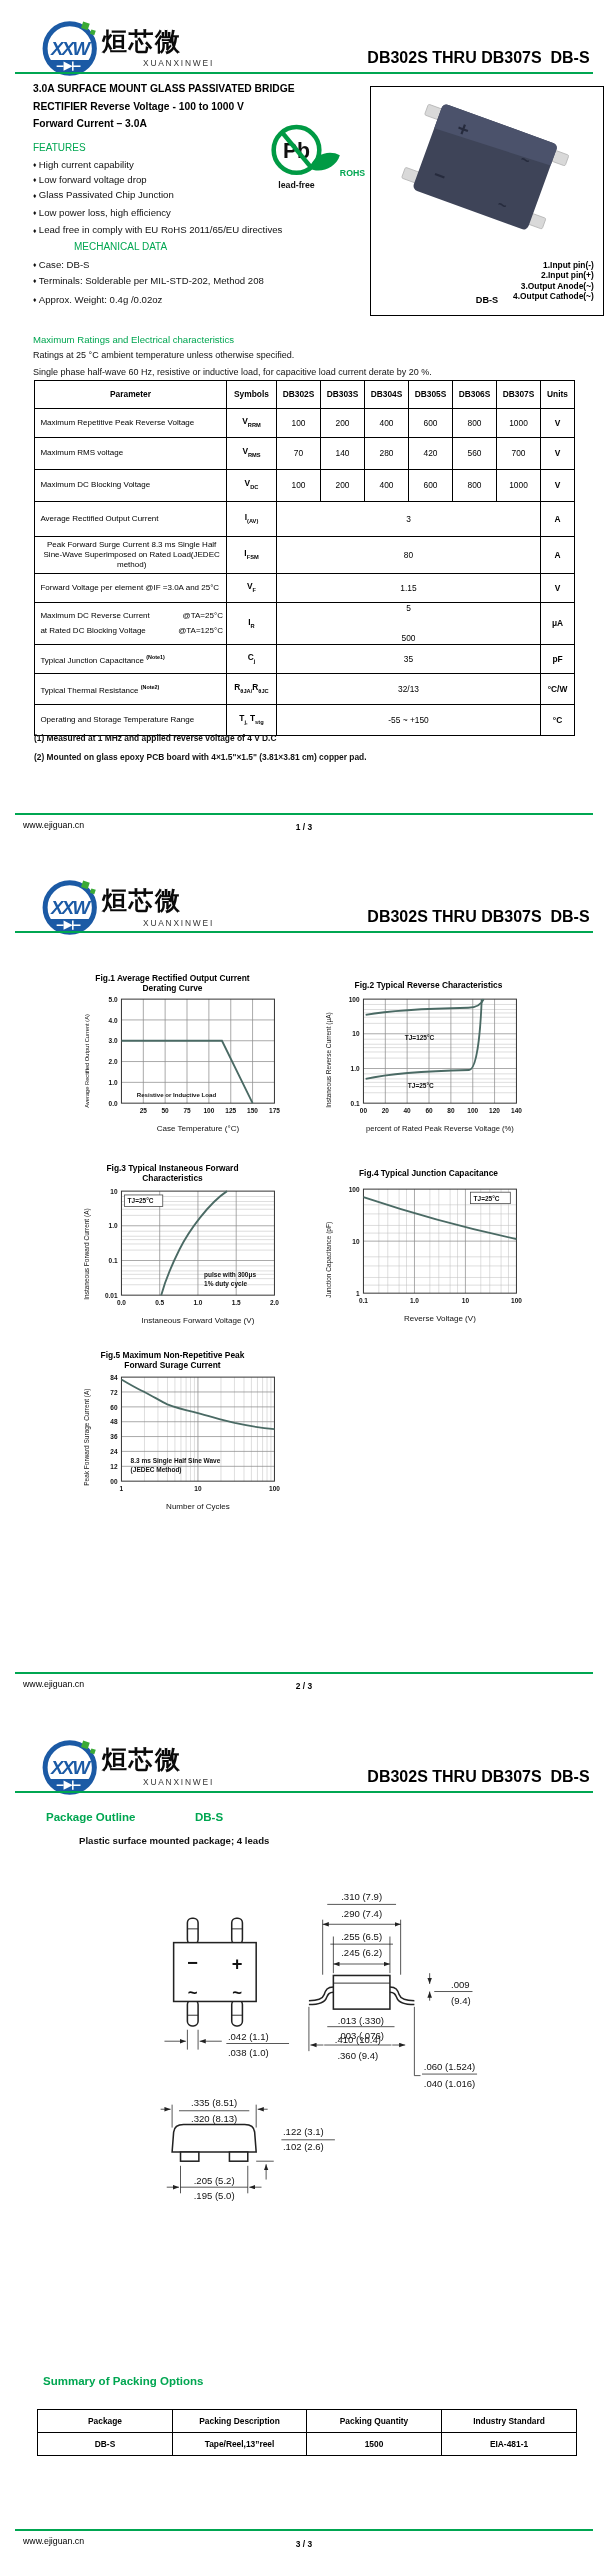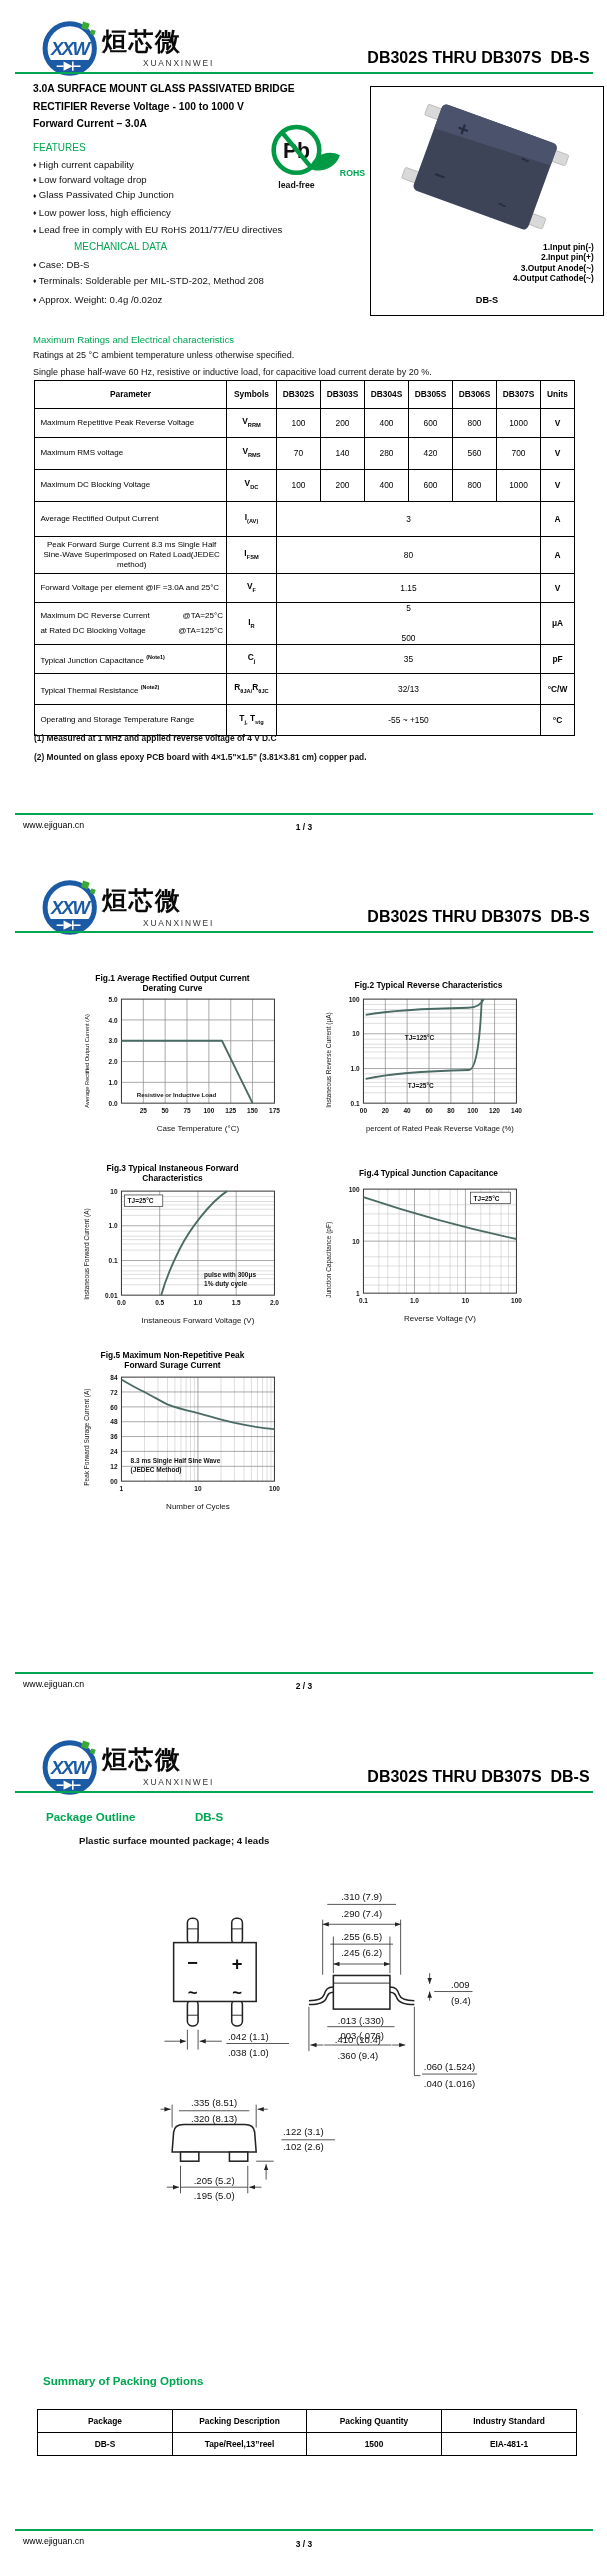--- a/index.html
+++ b/index.html
@@ -65,21 +65,21 @@
     <div>3.0A SURFACE MOUNT GLASS PASSIVATED BRIDGE</div>
     <div>RECTIFIER Reverse Voltage - 100 to 1000 V</div>
     <div>Forward Current – 3.0A</div>
   </div>
   <div class="sec-title" style="left:33px;top:142px;">FEATURES</div>
   <div class="feat" style="left:33px;top:157px;">
     <div class="row"><span class="bullet">♦</span><span>High current capability</span></div>
     <div class="row"><span class="bullet">♦</span><span>Low forward voltage drop</span></div>
     <div class="row"><span class="bullet">♦</span><span>Glass Passivated Chip Junction</span></div>
     <div class="row" style="margin-top:2.3px;"><span class="bullet">♦</span><span>Low power loss, high efficiency</span></div>
-    <div class="row" style="margin-top:2.3px;"><span class="bullet">♦</span><span>Lead free in comply with EU RoHS 2011/77/EU directives</span></div>
+    <div class="row" style="margin-top:2.3px;"><span class="bullet">♦</span><span>Lead free in comply with EU RoHS 2011/65/EU directives</span></div>
   </div>
   <div class="sec-title" style="left:41px;top:241px;padding-left:33px;">MECHANICAL DATA</div>
   <div class="feat" style="left:33px;top:257px;line-height:16px;">
     <div class="row"><span class="bullet">♦</span><span>Case: DB-S</span></div>
     <div class="row"><span class="bullet">♦</span><span>Terminals: Solderable per MIL-STD-202,  Method 208</span></div>
     <div class="row" style="margin-top:2.3px;"><span class="bullet">♦</span><span>Approx. Weight: 0.4g /0.02oz</span></div>
   </div>
 
   <svg class="abs" style="left:266px;top:121px;" width="99" height="73" viewBox="0 0 130 96">
     <circle cx="40" cy="38" r="30" fill="none" stroke="#009a44" stroke-width="6"></circle>
@@ -100,21 +100,21 @@
         <rect x="-80" y="-60" width="160" height="120" rx="7" fill="#3e4458"></rect>
         <path d="M-80,-53 q0,-7 7,-7 l146,0 q7,0 7,7 l0,22 -160,6 Z" fill="#4b526b"></path>
         <g fill="#262b3d" font-size="26" font-weight="bold">
           <text x="-44" y="-28" text-anchor="middle">+</text>
           <text x="-52" y="40" text-anchor="middle">−</text>
           <text x="46" y="-20" text-anchor="middle" font-size="20">~</text>
           <text x="38" y="46" text-anchor="middle" font-size="20">~</text>
         </g>
       </g>
     </svg>
-    <div class="pins" style="top:155px;">
+    <div class="pins" style="top:173px;">
       <div>1.Input pin(-)</div>
       <div>2.Input pin(+)</div>
       <div>3.Output Anode(~)</div>
       <div>4.Output Cathode(~)</div>
     </div>
     <div class="pkg-cap" style="top:208px;">DB-S</div>
   </div>
 
   <div class="sec-title" style="left:33px;top:334px;font-size:9.6px;">Maximum Ratings and Electrical characteristics</div>
   <div class="note-line" style="left:33px;top:350px;">Ratings at 25 °C ambient temperature unless otherwise specified.</div>

